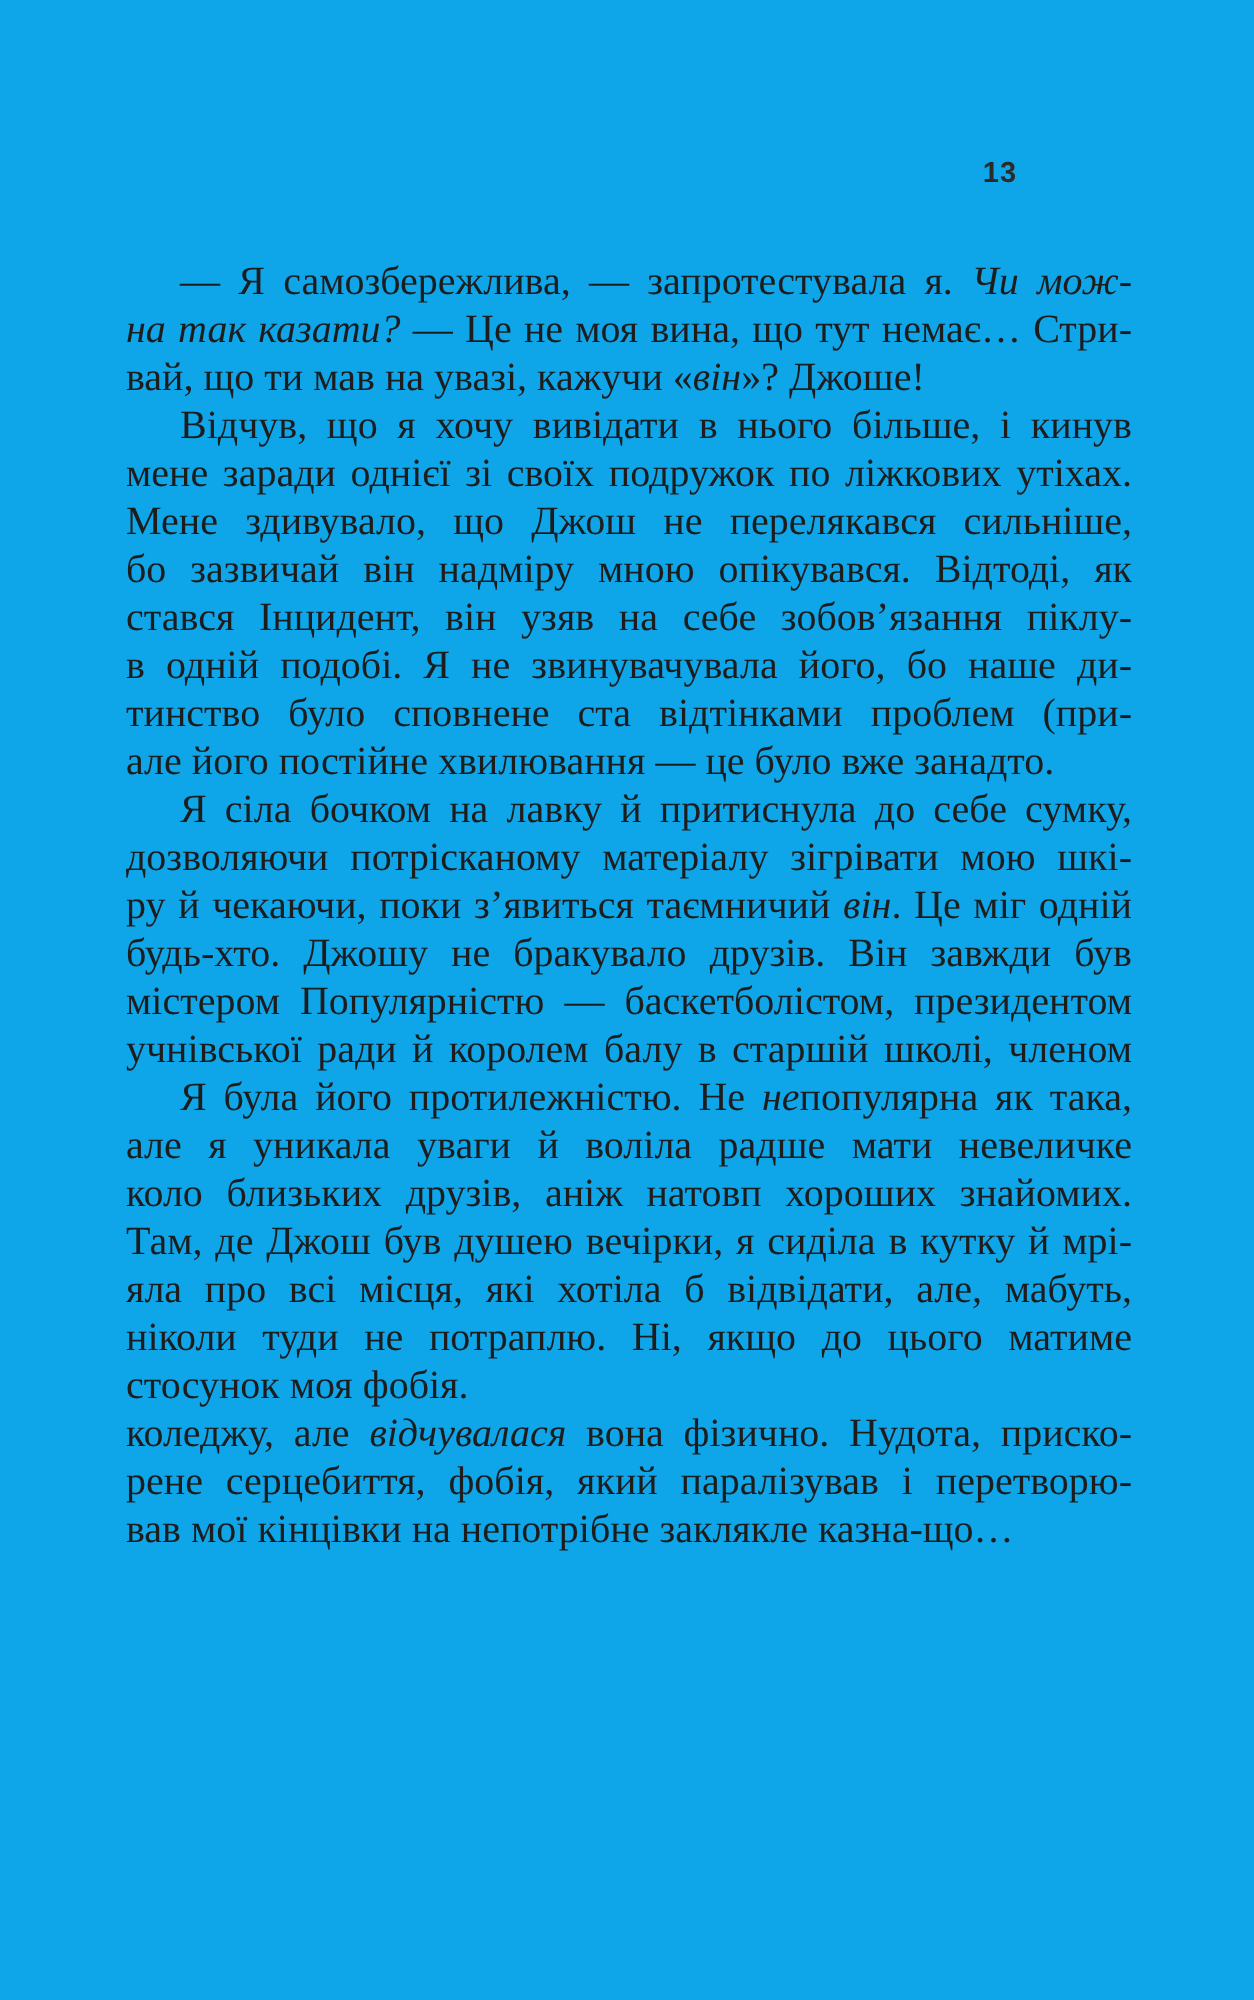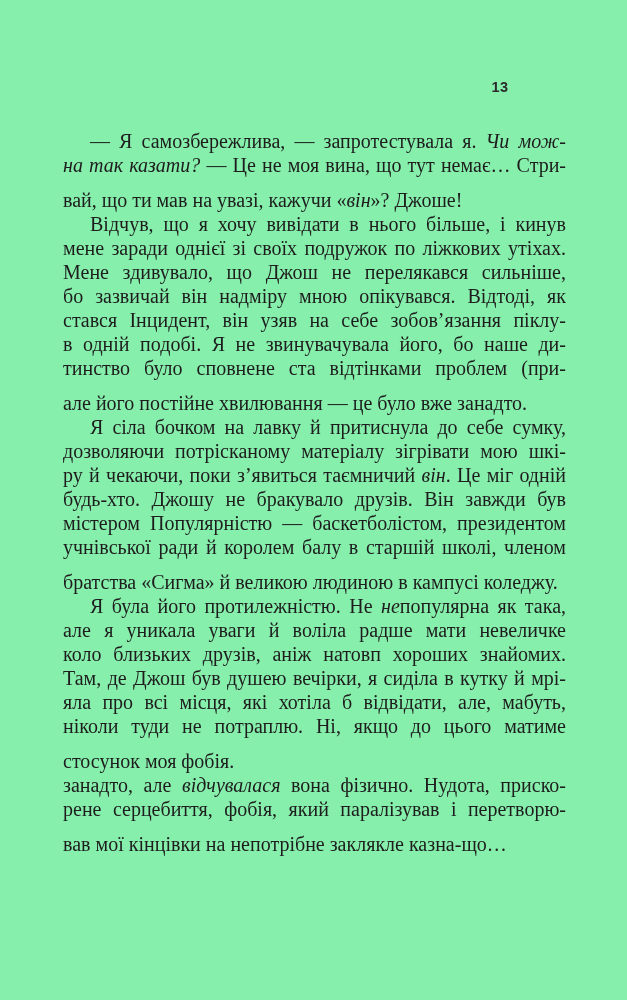--- a/index.html
+++ b/index.html
@@ -10,21 +10,21 @@
     width: 627px;
     height: 1000px;
     background: #fdfdfd;
     position: relative;
     overflow: hidden;
     font-family: "Liberation Serif", "DejaVu Serif", serif;
   }
   .book-page {
     position: absolute;
     inset: 0;
-    background: #86efac;
+    background: #0ea5e9;
   }
   .page-number {
     position: absolute;
     top: 79px;
     left: 460px;
     width: 80px;
     text-align: center;
     font-family: "Liberation Sans", "DejaVu Sans", sans-serif;
     font-weight: 700;
     font-size: 14.5px;
@@ -40,21 +40,20 @@
     line-height: 24px;
     color: #1d1d1d;
   }
   .line {
     text-align: justify;
     text-align-last: justify;
     white-space: normal;
   }
   .line.end {
     text-align-last: left;
-    margin-top: 11px;
   }
   .line.indent {
     text-indent: 27px;
   }
   .line em {
     font-style: italic;
   }
 </style>
 </head>
 <body>
@@ -72,25 +71,24 @@
       <div class="line"><span>стався Інцидент, він узяв на себе зобов’язання піклу-</span></div>
       <div class="line"><span>в одній подобі. Я не звинувачувала його, бо наше ди-</span></div>
       <div class="line"><span>тинство було сповнене ста відтінками проблем (при-</span></div>
       <div class="line end"><span>але його постійне хвилювання — це було вже занадто.</span></div>
       <div class="line indent"><span>Я сіла бочком на лавку й притиснула до себе сумку,</span></div>
       <div class="line"><span>дозволяючи потрісканому матеріалу зігрівати мою шкі-</span></div>
       <div class="line"><span>ру й чекаючи, поки з’явиться таємничий </span><em>він</em><span>. Це міг одній</span></div>
       <div class="line"><span>будь-хто. Джошу не бракувало друзів. Він завжди був</span></div>
       <div class="line"><span>містером Популярністю — баскетболістом, президентом</span></div>
       <div class="line"><span>учнівської ради й королем балу в старшій школі, членом</span></div>
-      <div class="line end"><span>братства «Сигма» й великою людиною в кампусі коледжу.</span></div>
       <div class="line indent"><span>Я була його протилежністю. Не </span><em>не</em><span>популярна як така,</span></div>
       <div class="line"><span>але я уникала уваги й воліла радше мати невеличке</span></div>
       <div class="line"><span>коло близьких друзів, аніж натовп хороших знайомих.</span></div>
       <div class="line"><span>Там, де Джош був душею вечірки, я сиділа в кутку й мрі-</span></div>
       <div class="line"><span>яла про всі місця, які хотіла б відвідати, але, мабуть,</span></div>
       <div class="line"><span>ніколи туди не потраплю. Ні, якщо до цього матиме</span></div>
       <div class="line end"><span>стосунок моя фобія.</span></div>
-      <div class="line"><span>занадто, але </span><em>відчувалася</em><span> вона фізично. Нудота, приско-</span></div>
+      <div class="line"><span>коледжу, але </span><em>відчувалася</em><span> вона фізично. Нудота, приско-</span></div>
       <div class="line"><span>рене серцебиття, фобія, який паралізував і перетворю-</span></div>
       <div class="line end"><span>вав мої кінцівки на непотрібне заклякле казна-що…</span></div>
     </div>
 </div>
 
 </body></html>

